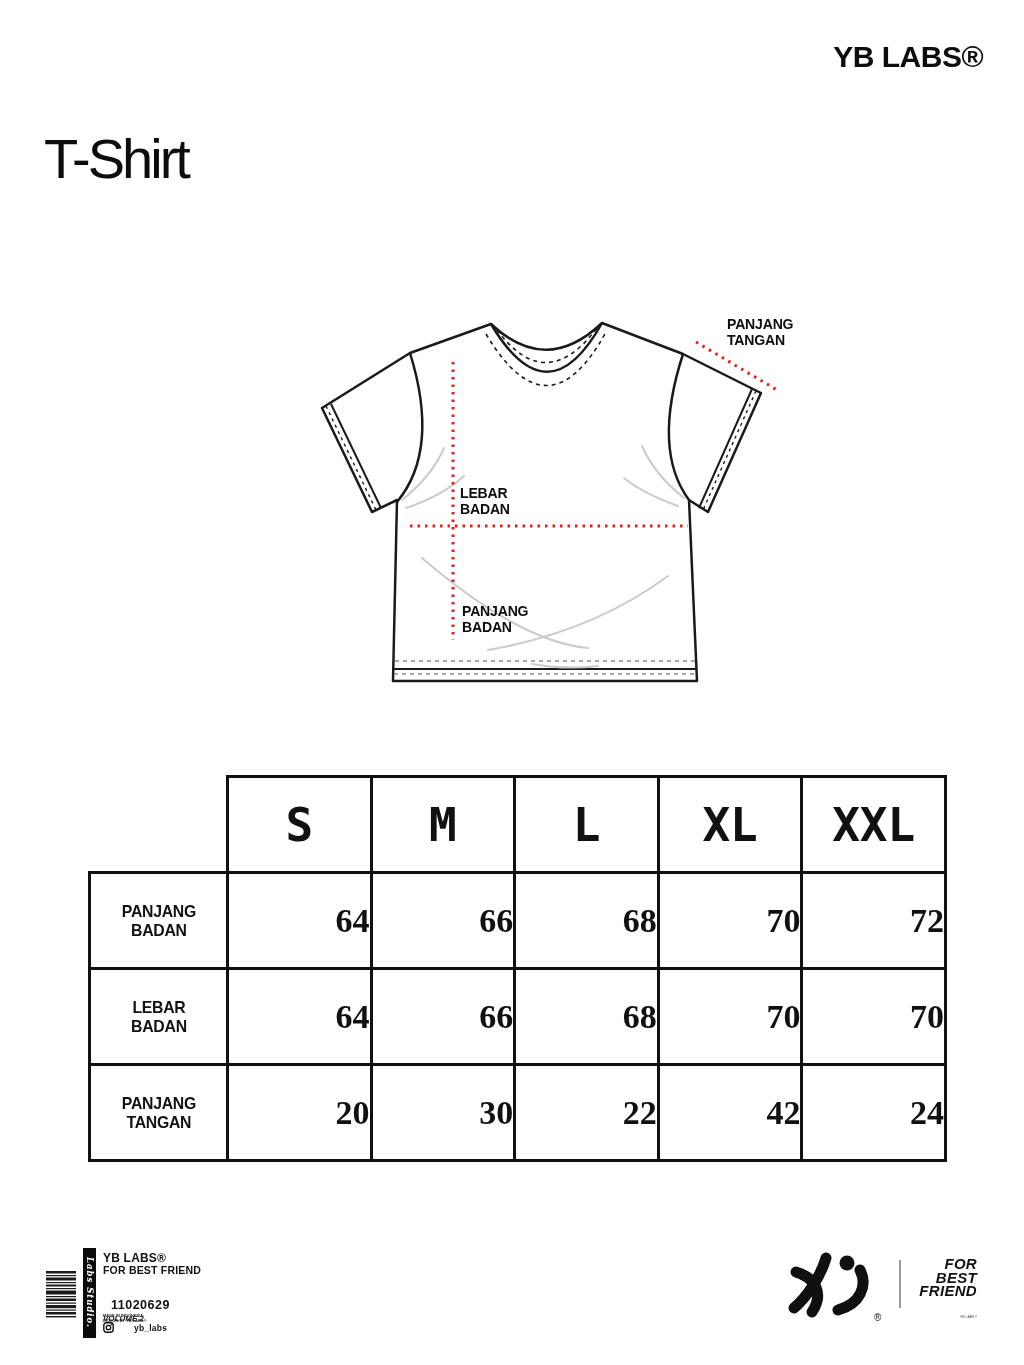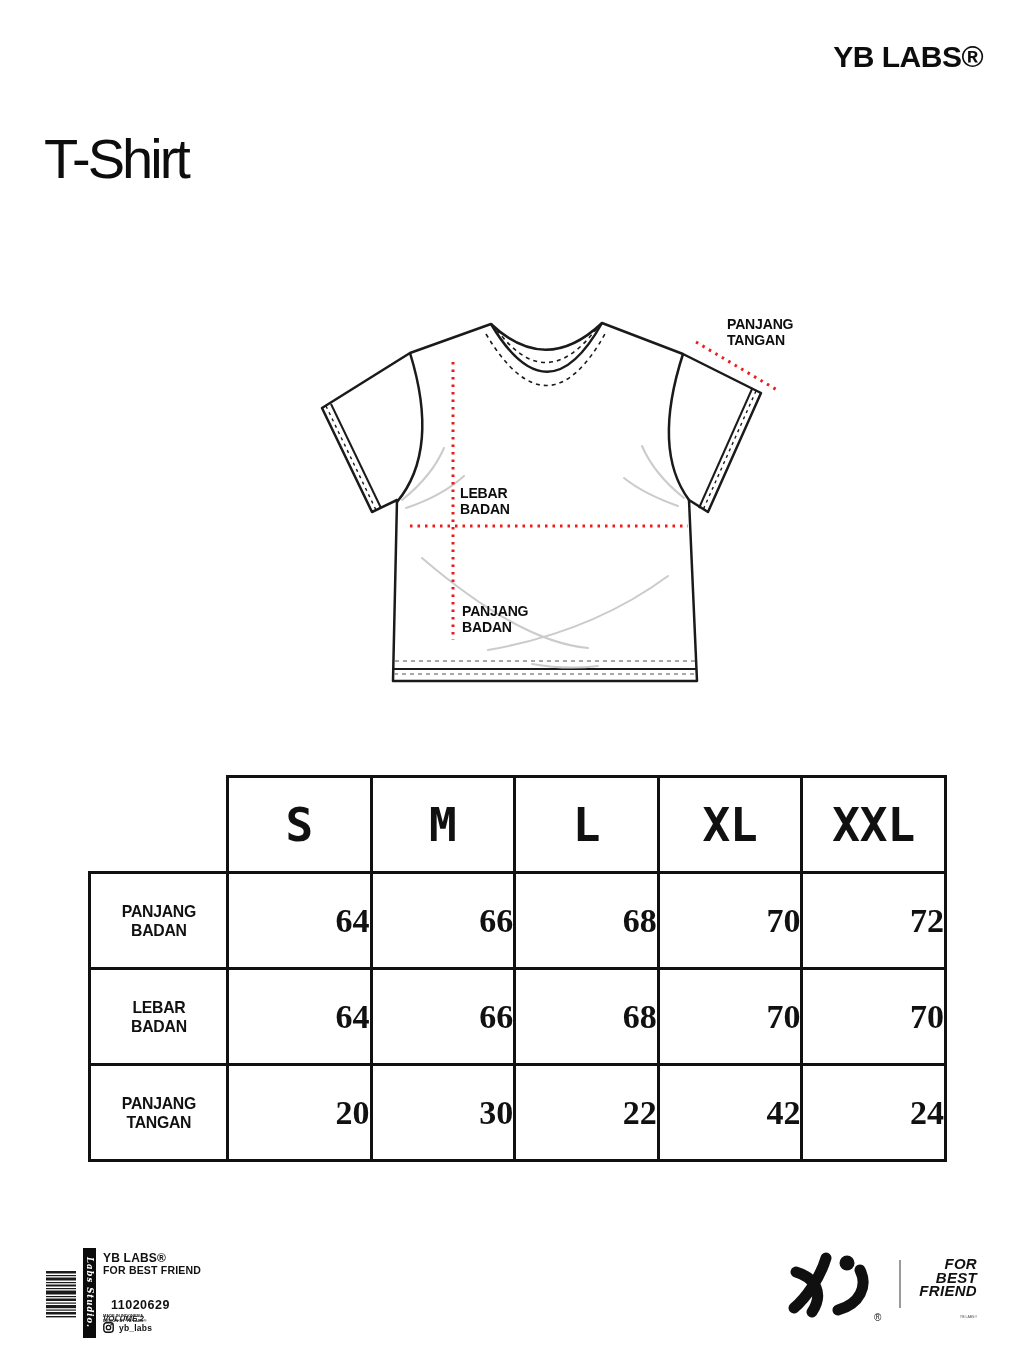--- a/index.html
+++ b/index.html
@@ -29,21 +29,21 @@
   
   .strip{left:83px;top:1248px;width:13px;height:90px;background:#0b0b0b;display:flex;align-items:center;justify-content:center;}
   .strip span{writing-mode:vertical-rl;font-family:"DejaVu Serif",serif;font-style:italic;font-weight:bold;
               font-size:8.5px;color:#fff;letter-spacing:1px;white-space:nowrap;}
   .f-brand{left:103px;top:1251px;font-size:12px;font-weight:bold;letter-spacing:0.2px;}
   .f-tagline{left:103px;top:1264px;font-size:10.5px;font-weight:bold;letter-spacing:0.2px;}
   .f-volume{left:103px;top:1276px;font-size:8px;font-weight:bold;font-style:italic;color:#222;margin-top:38px;}
   .f-code{left:103px;top:1298px;font-size:12.5px;font-weight:bold;letter-spacing:0.5px;margin-left:8px;}
   .f-fine1{left:103px;top:1313px;font-size:4px;font-weight:bold;color:#222;}
   .f-fine2{left:103px;top:1318px;font-size:4px;font-weight:bold;color:#222;}
-  .insta-row{left:103px;top:1322px;display:flex;align-items:center;gap:5px;}
+  .insta-row{left:103px;top:1322px;display:flex;align-items:center;gap:20px;}
   .insta-row .handle{font-size:8.5px;font-weight:bold;letter-spacing:0.2px;}
 
   
   .divider{left:899px;top:1260px;width:2px;height:48px;background:#9a9a9a;}
   .fbf{top:1257px;right:47px;text-align:right;font-size:15px;font-weight:bold;line-height:13.5px;letter-spacing:0.3px;font-style:italic;}
   .fbf-fine{top:1315px;right:47px;font-size:3.5px;color:#555;text-align:right;line-height:4px;}
 </style>
 </head>
 <body>
 

